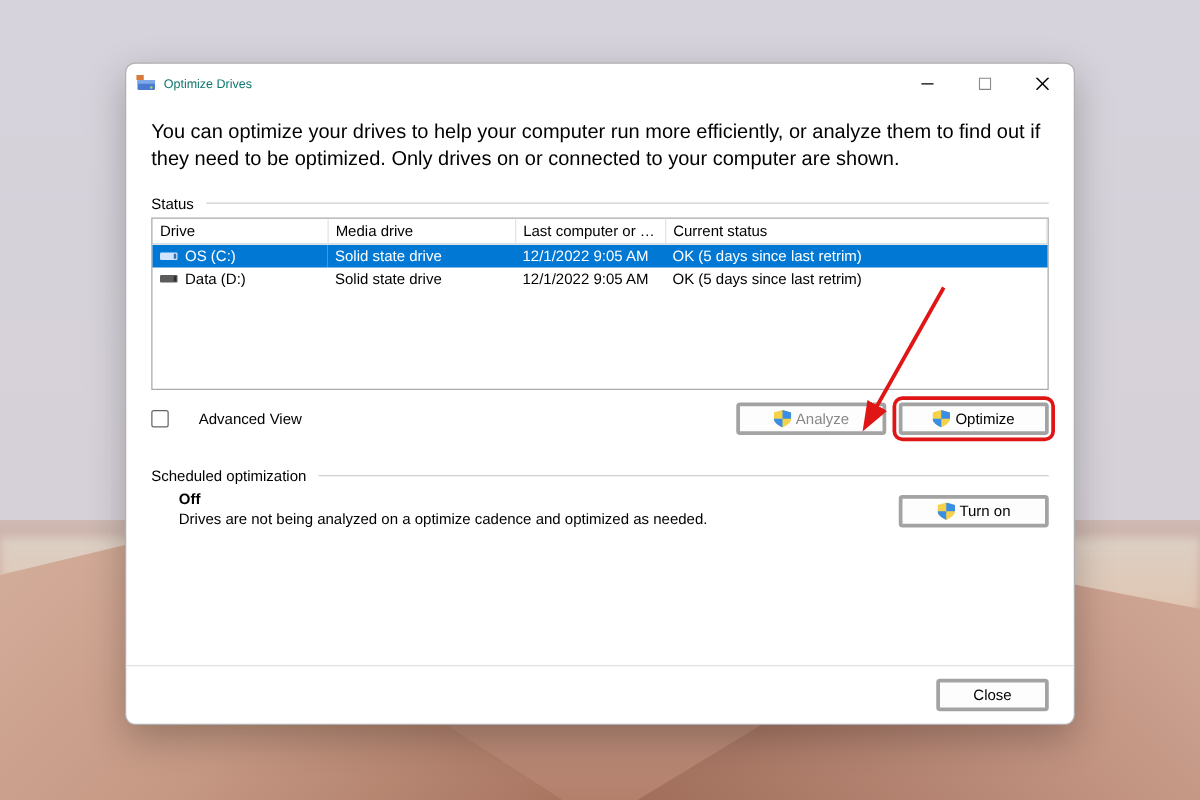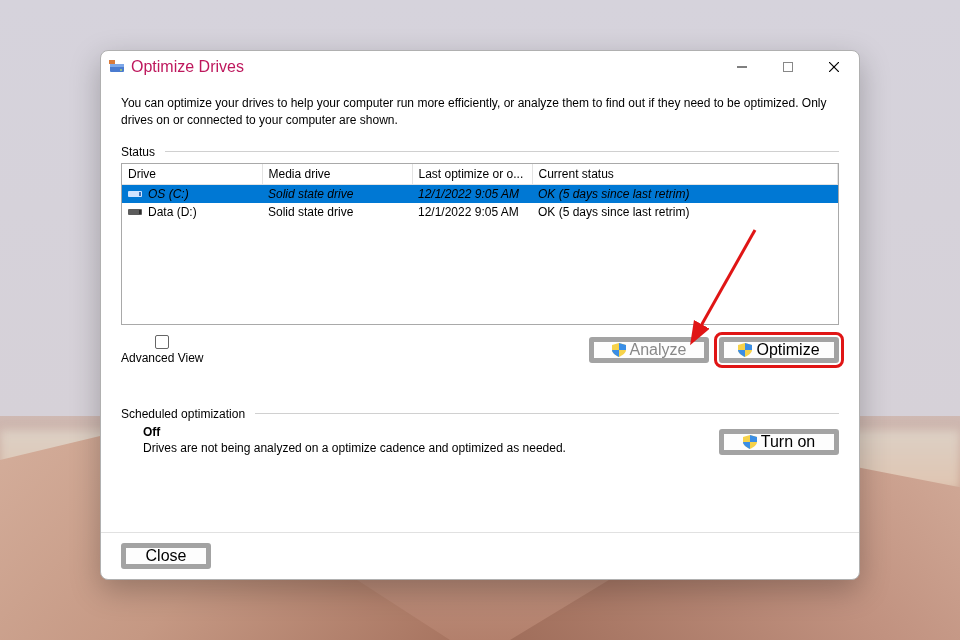--- a/index.html
+++ b/index.html
@@ -42,94 +42,94 @@
     .titlebar {
       display: flex; align-items: center;
       height: 32px;
       padding: 0 2px 0 8px;
     }
     .titlebar-icon {
       width: 16px; height: 16px;
       margin-right: 6px;
       display: flex; align-items: center; justify-content: center;
     }
-    .title-text { font-size: 16px; color: #be185d; }
+    .title-text { font-size: 10px; color: #0f766e; }
     .win-controls { margin-left: auto; display: flex; }
     .win-btn {
       width: 46px; height: 32px;
       display: flex; align-items: center; justify-content: center;
       color: #000;
     }
     .content {
       padding: 12px 20px 8px 20px;
       flex: 1;
       display: flex; flex-direction: column;
       color: #000;
     }
-    .desc { font-size: 12px; line-height: 1.4; margin-bottom: 16px; color: #000; }
+    .desc { font-size: 16px; line-height: 1.4; margin-bottom: 16px; color: #000; }
 
     .section-label { font-size: 12px; margin-bottom: 4px; }
     .hr { height: 1px; background: #d0d0d0; margin-bottom: 8px; flex: 1; }
     .section-row { display: flex; align-items: center; gap: 4px; }
     .section-row .hr { margin-left: 6px; margin-bottom: 0; position: relative; top: -2px; }
 
     .table-wrap {
       border: 1px solid #a9a9a9;
-      height: 162px;
+      height: 138px;
       margin-bottom: 10px;
       background: #fff;
     }
     table { width: 100%; border-collapse: collapse; table-layout: fixed; }
     thead th {
       text-align: left;
       font-weight: normal;
       font-size: 12px;
       padding: 3px 6px;
       background: #fff;
       border-right: 1px solid #e3e3e3;
       border-bottom: 1px solid #e3e3e3;
       white-space: nowrap; overflow: hidden; text-overflow: ellipsis;
     }
     tbody td { padding: 2px 6px; font-size: 12px; white-space: nowrap; }
-    tbody tr.selected { background: #0078d4; color: #000000; font-style: italic; }
+    tbody tr.selected { background: #0078d4; color: #ffffff; }
     .drive-cell { display: flex; align-items: center; gap: 4px; }
     .drive-glyph { width: 16px; height: 12px; display: inline-block; }
 
     .actions-row { display: flex; align-items: center; margin-bottom: 20px; }
-    .adv-check { display: flex; align-items: center; gap: 2px; flex-direction: column; }
+    .adv-check { display: flex; align-items: center; gap: 24px; }
     .checkbox-box {
       width: 14px; height: 14px;
       border: 1px solid #666; border-radius: 2px;
       background: #fff;
     }
     .spacer { flex: 1; }
     .btn {
       min-width: 120px; height: 26px;
-      border: 5px solid #a3a3a3;
+      border: 3px solid #a3a3a3;
       background: #fdfdfd;
       border-radius: 3px;
       padding: 0 14px;
       display: inline-flex; align-items: center; justify-content: center;
-      gap: 4px; font-size: 16px;
+      gap: 4px; font-size: 12px;
       cursor: pointer;
     }
     .btn.disabled { color: #888; }
     .btn + .btn { margin-left: 10px; align-items: center; }
     .btn.optimize-highlight { outline: 3px solid #e01515; outline-offset: 2px; }
 
-    .sched-block { margin-top: 22px; }
+    .sched-block { margin-top: 6px; }
     .sched-body { display: flex; align-items: flex-end; padding-left: 22px; }
     .sched-text .strong { font-weight: 600; margin-bottom: 2px; }
     .sched-text div { font-size: 12px; }
     .turnon-holder { margin-left: auto; }
 
     .bottom-bar {
       border-top: 1px solid #e1e1e1;
       padding: 10px 20px;
-      display: flex; 
+      display: flex; justify-content: flex-end;
       margin-top: auto;
     }
 
     
     .annot-arrow { position: absolute; left: 675px; top: 225px; width: 90px; height: 130px; pointer-events: none; }
 
     .shield { width: 14px; height: 14px; }
   </style>
 </head>
 <body>
@@ -184,21 +184,21 @@
         <colgroup>
           <col style="width:140px">
             <col style="width:150px">
             <col style="width:120px">
             <col>
         </colgroup>
         <thead>
           <tr>
             <th>Drive</th>
             <th>Media drive</th>
-            <th>Last optimize or o...</th>
+            <th>Last computer or o...</th>
             <th>Current status</th>
           </tr>
         </thead>
         <tbody>
           <tr class="selected">
             <td>
                 <div class="drive-cell">
               <span class="drive-glyph">
                 <svg viewBox="0 0 16 12" width="16" height="12">
                       <rect x="0" y="3" width="14" height="6" rx="1" fill="#cfe4ff"></rect>

